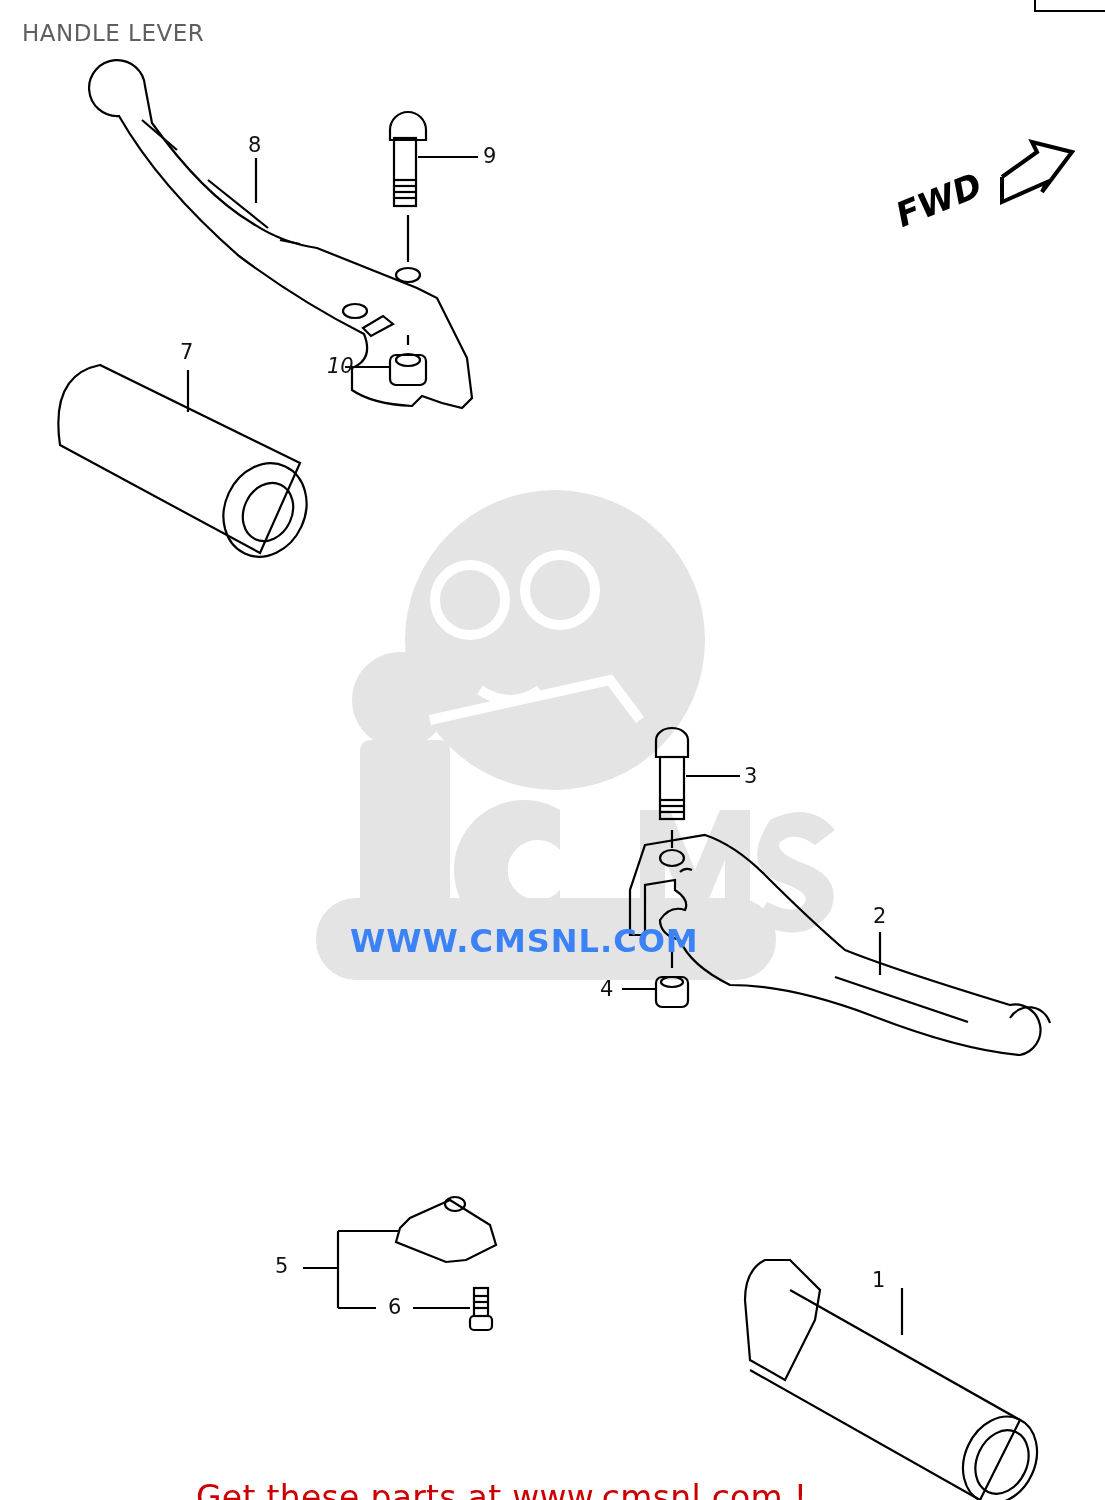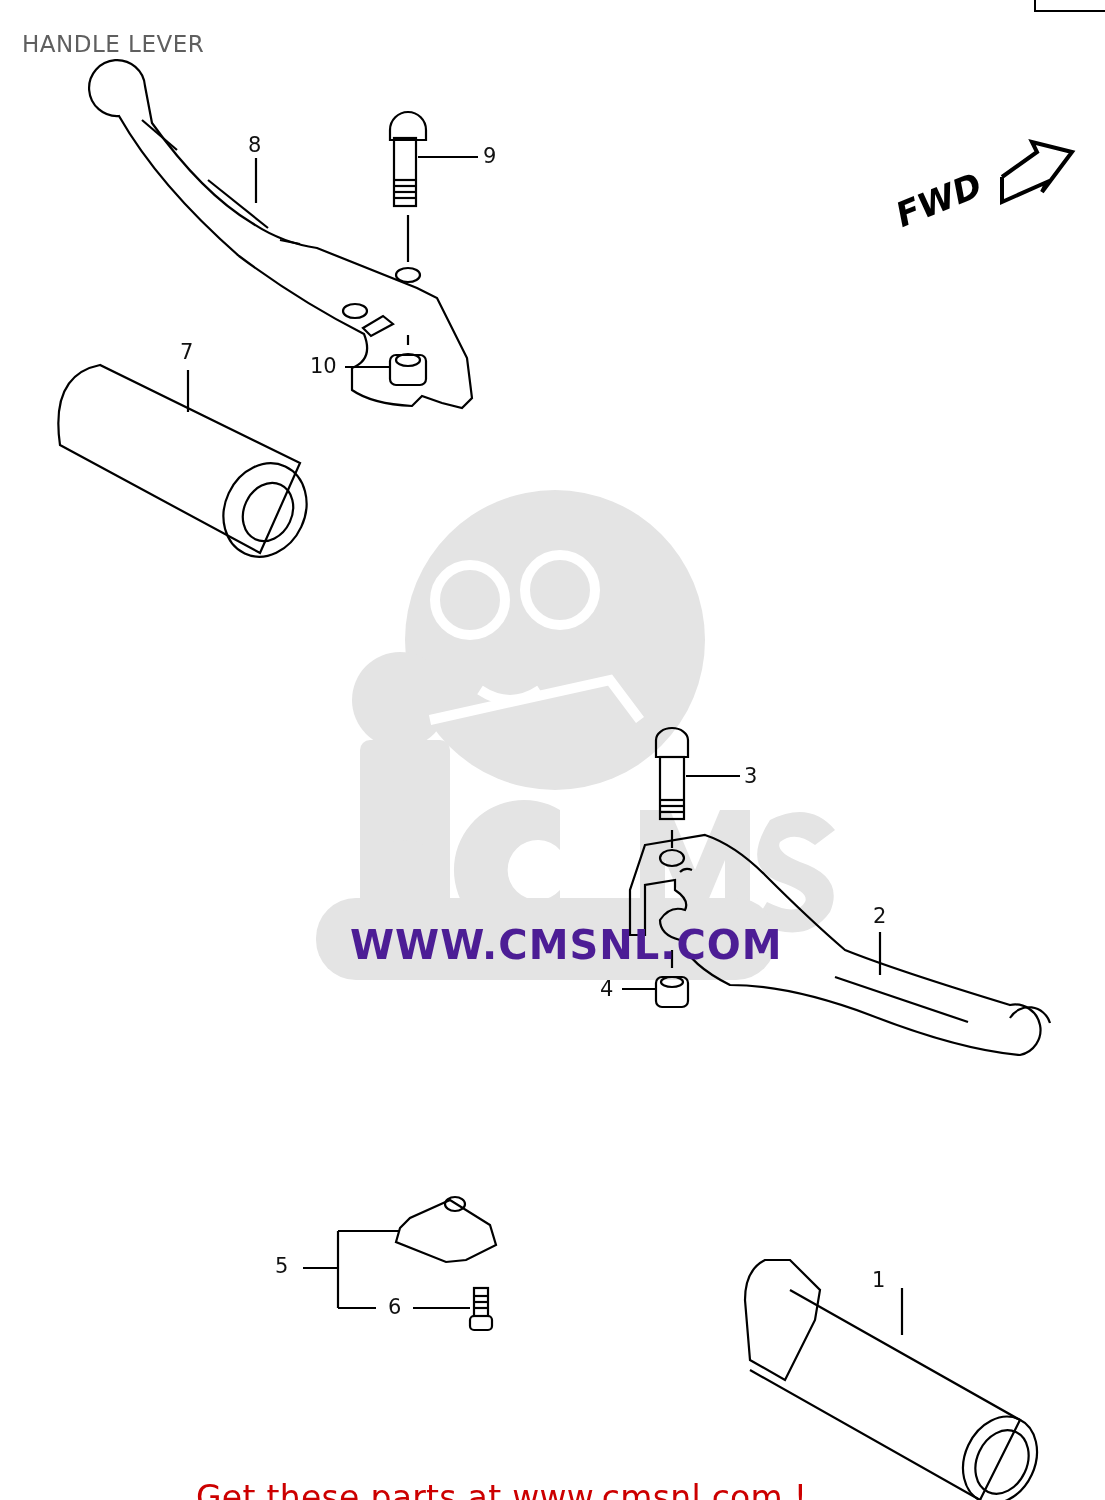--- a/index.html
+++ b/index.html
@@ -1,22 +1,22 @@
 <!DOCTYPE html>
 <html><head>
 <meta charset="utf-8">
 <style>
   html, body { margin: 0; padding: 0; background: #ffffff; }
   body { width: 1105px; height: 1500px; position: relative; overflow: hidden; font-family: "DejaVu Sans", sans-serif; }
-  .title { position: absolute; left: 22px; top: 31px; font-size: 23px; color: #5f5f5f; letter-spacing: 0.5px; font-family: "DejaVu Sans", sans-serif; text-align: center; }
+  .title { position: absolute; left: 22px; top: 20px; font-size: 23px; color: #5f5f5f; letter-spacing: 0.5px; font-family: "DejaVu Sans", sans-serif; text-align: center; }
   .corner-box { position: absolute; left: 1034px; top: -4px; width: 80px; height: 14px; border: 2.5px solid #000; border-top: none; }
   svg.drawing { position: absolute; left: 0; top: 0; }
   .callout { position: absolute; font-size: 21px; color: #111; font-family: "DejaVu Sans", sans-serif; }
   .footer { position: absolute; left: 196px; top: 1455px; font-size: 33px; color: #cc0000; font-family: "DejaVu Sans", sans-serif; letter-spacing: 0.3px; white-space: nowrap; margin-top: 23px; }
-  .wm-text { position: absolute; left: 350px; top: 922px; font-size: 40px; font-weight: bold; color: #4c1d95; font-family: "DejaVu Sans", sans-serif; letter-spacing: 1px; }
+  .wm-text { position: absolute; left: 350px; top: 922px; font-size: 32px; font-weight: bold; color: #3b82f6; font-family: "DejaVu Sans", sans-serif; letter-spacing: 1px; }
   .fwd { position: absolute; left: 905px; top: 195px; font-size: 34px; font-weight: bold; color: #000; font-family: "DejaVu Sans", sans-serif; transform: rotate(-22deg); transform-origin: left bottom; font-style: italic; }
 </style>
 </head>
 <body>
 
 <div class="title">HANDLE LEVER</div>
 <div class="corner-box"></div>
 
 <svg class="drawing" width="1105" height="1500" viewBox="0 0 1105 1500">
 
@@ -135,15 +135,15 @@
 
 <div class="callout" style="left:872px;top:1268px;">1</div>
 <div class="callout" style="left:873px;top:904px;">2</div>
 <div class="callout" style="left:744px;top:764px;">3</div>
 <div class="callout" style="left:600px;top:977px;">4</div>
 <div class="callout" style="left:275px;top:1254px;">5</div>
 <div class="callout" style="left:388px;top:1295px;">6</div>
 <div class="callout" style="left:180px;top:340px;">7</div>
 <div class="callout" style="left:248px;top:133px;">8</div>
 <div class="callout" style="left:483px;top:144px;">9</div>
-<div class="callout" style="left:310px;top:354px;">10</div>
+<div class="callout" style="left:327px;top:354px;font-style:italic;">10</div>
 
 <div class="footer">Get these parts at www.cmsnl.com !</div>
 
 </body></html>

